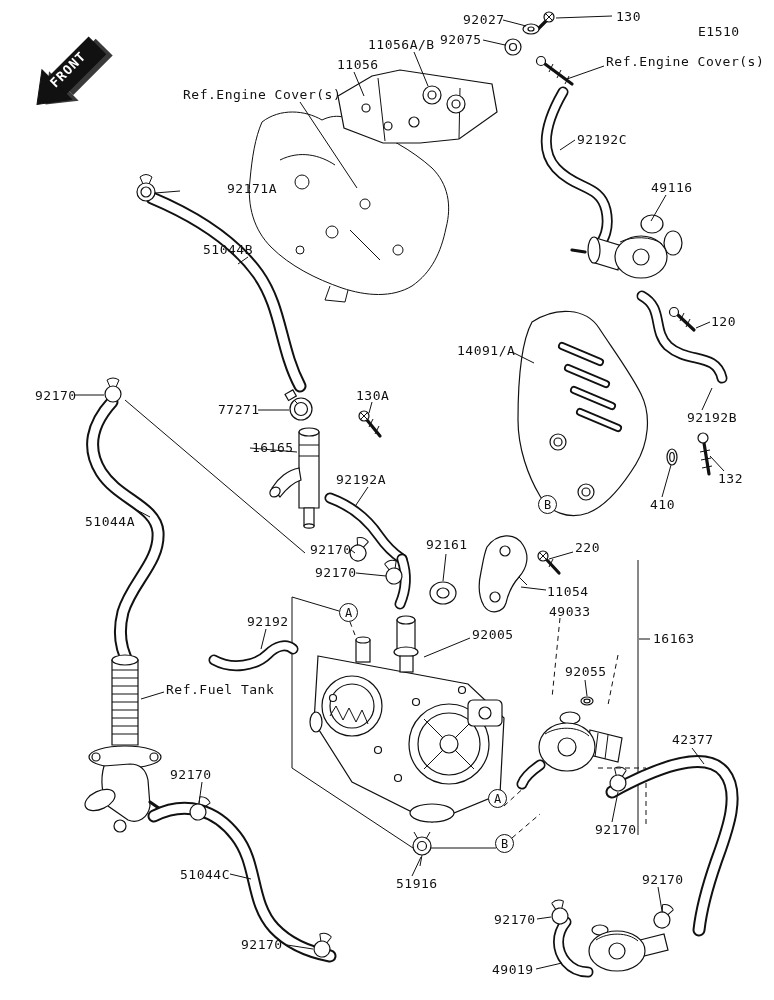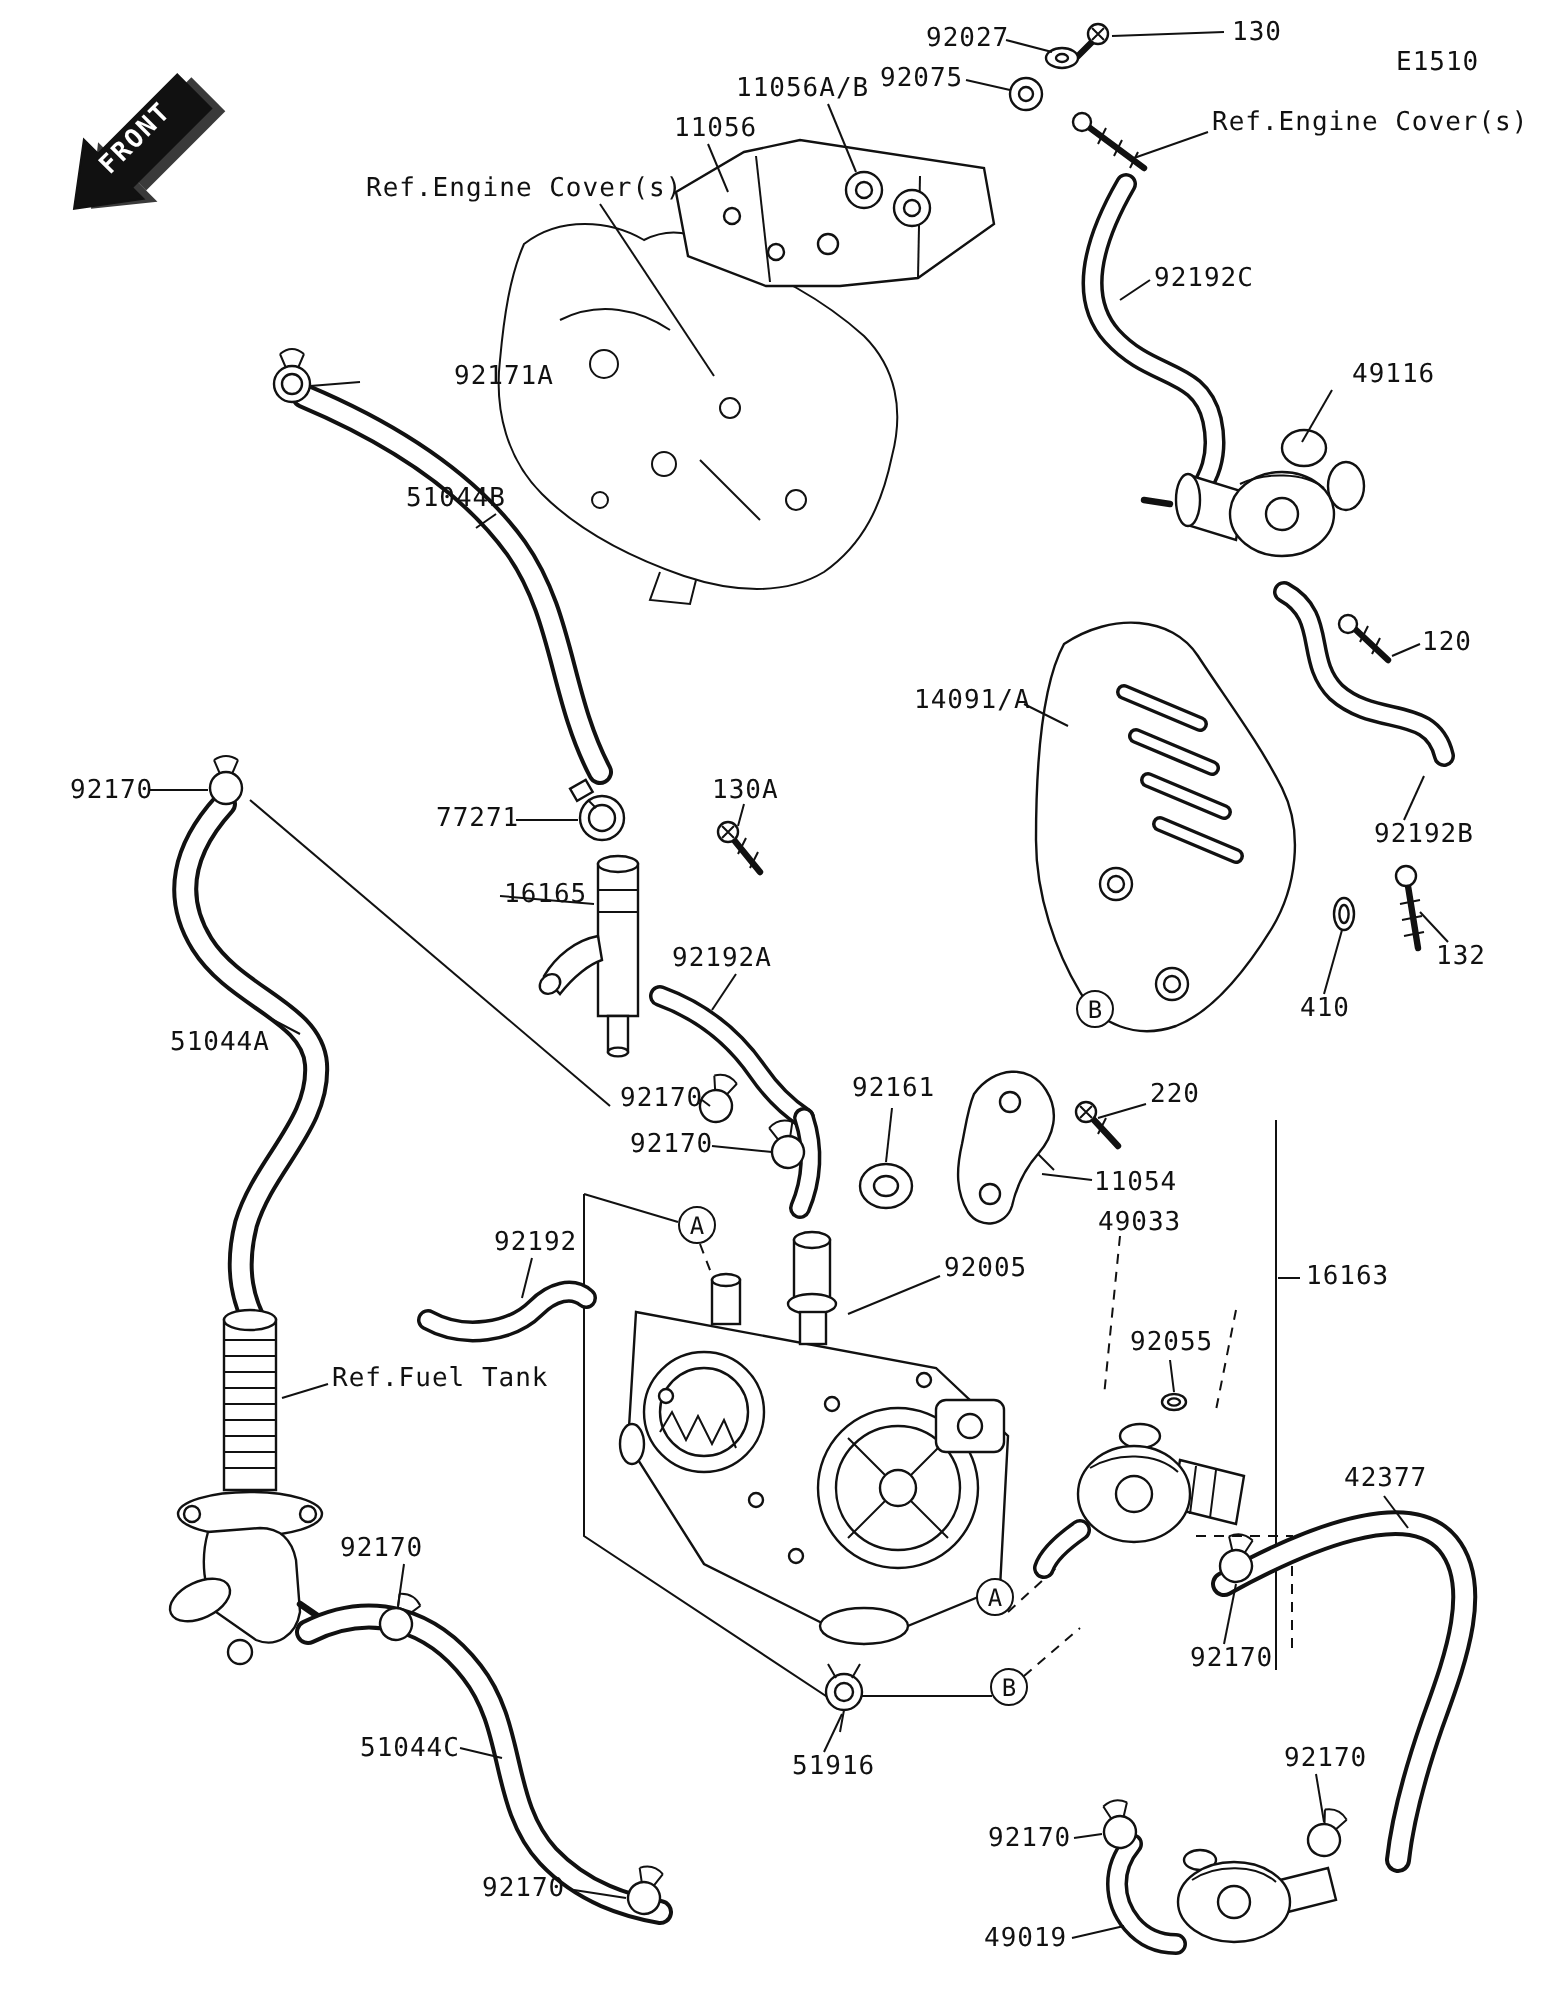--- a/index.html
+++ b/index.html
@@ -395,21 +395,21 @@
   <div class="lbl" style="left:698px;top:25px;">E1510</div>
 
   <div class="lbl" style="left:616px;top:10px;">130</div>
   <div class="lbl" style="left:463px;top:13px;">92027</div>
   <div class="lbl" style="left:440px;top:33px;">92075</div>
   <div class="lbl" style="left:368px;top:38px;">11056A/B</div>
   <div class="lbl" style="left:337px;top:58px;">11056</div>
   <div class="lbl" style="left:606px;top:55px;">Ref.Engine Cover(s)</div>
   <div class="lbl" style="left:183px;top:88px;">Ref.Engine Cover(s)</div>
   <div class="lbl" style="left:577px;top:133px;">92192C</div>
-  <div class="lbl" style="left:651px;top:181px;margin-left:25px;">49116</div>
+  <div class="lbl" style="left:651px;top:181px;">49116</div>
   <div class="lbl" style="left:183px;top:182px;margin-left:44px;">92171A</div>
   <div class="lbl" style="left:203px;top:243px;">51044B</div>
   <div class="lbl" style="left:711px;top:315px;">120</div>
   <div class="lbl" style="left:457px;top:344px;">14091/A</div>
   <div class="lbl" style="left:687px;top:411px;">92192B</div>
   <div class="lbl" style="left:35px;top:389px;">92170</div>
   <div class="lbl" style="left:218px;top:403px;">77271</div>
   <div class="lbl" style="left:356px;top:389px;">130A</div>
   <div class="lbl" style="left:210px;top:441px;margin-left:42px;">16165</div>
   <div class="lbl" style="left:336px;top:473px;">92192A</div>

